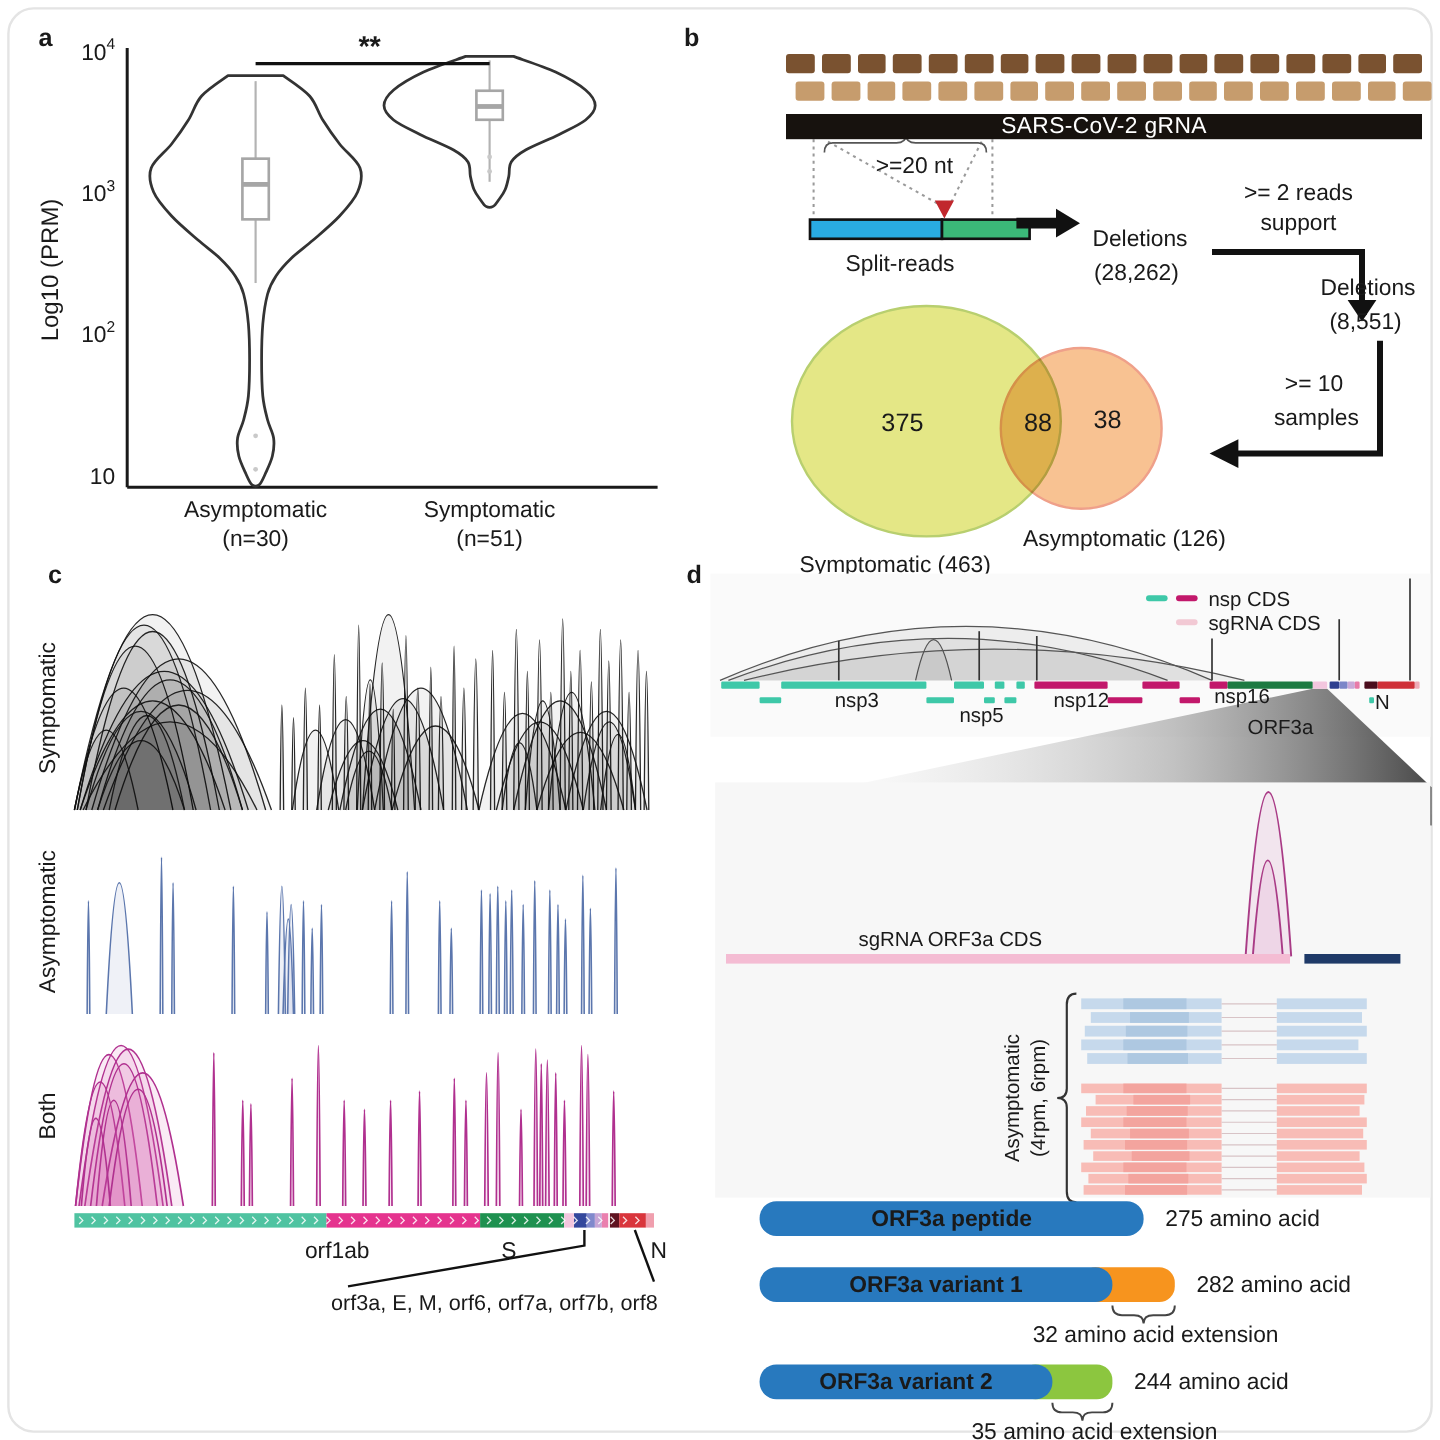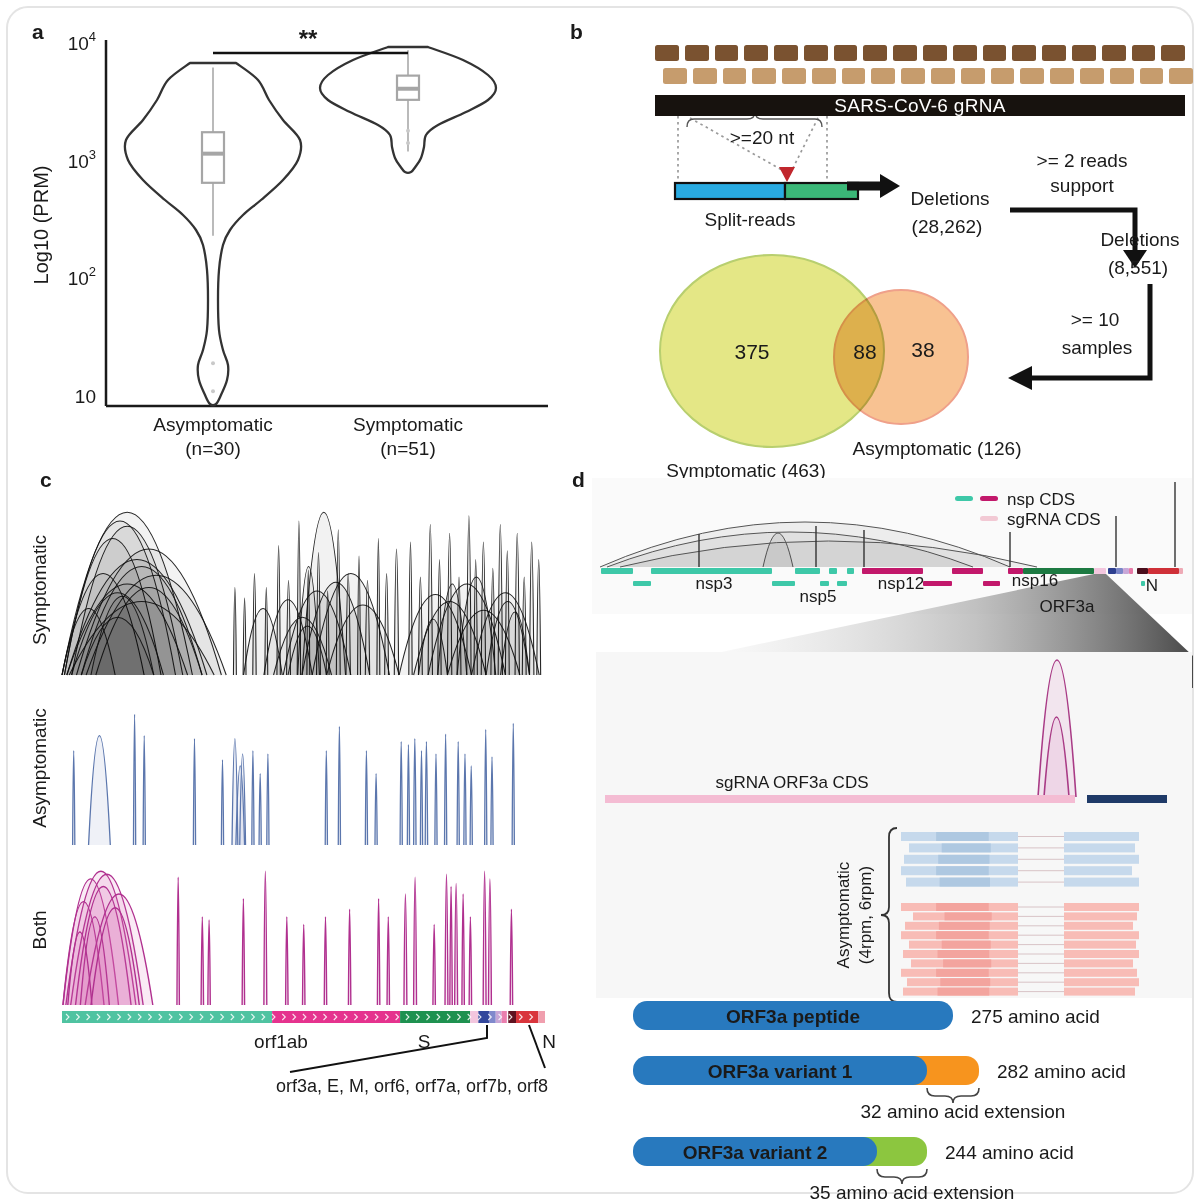--- a/index.html
+++ b/index.html
@@ -457,14 +457,14 @@
       <div class="frag" style="background: rgb(198, 156, 109);"></div>
       <div class="frag" style="background: rgb(198, 156, 109);"></div>
       <div class="frag" style="background: rgb(198, 156, 109);"></div>
       <div class="frag" style="background: rgb(198, 156, 109);"></div>
       <div class="frag" style="background: rgb(198, 156, 109);"></div>
       <div class="frag" style="background: rgb(198, 156, 109);"></div>
       <div class="frag" style="background: rgb(198, 156, 109);"></div>
     </div>
   </div>
 <div id="grna-bar">
-  <span>SARS-CoV-6 gRNA</span>
+  <span>SARS-CoV-2 gRNA</span>
 </div>
 
 </body></html>

